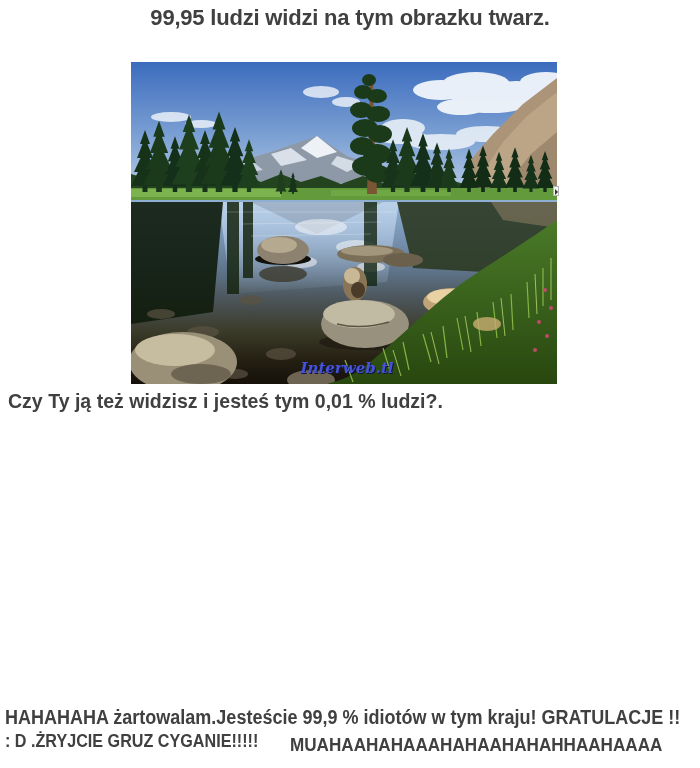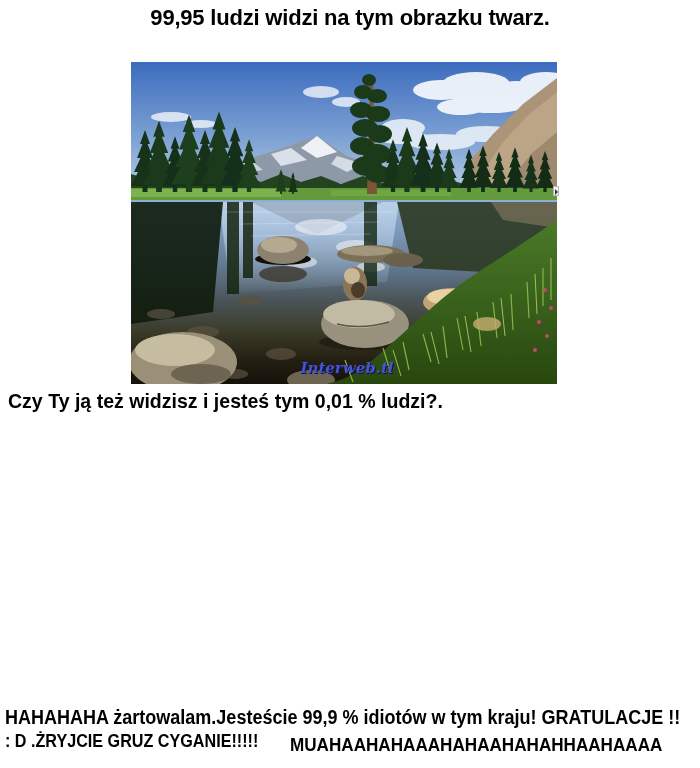--- a/index.html
+++ b/index.html
@@ -1,17 +1,17 @@
 <!DOCTYPE html>
 <html><head>
 <meta charset="utf-8">
 <style>
   html,body{margin:0;padding:0;background:#ffffff;}
   #canvas{position:relative;width:700px;height:768px;background:#ffffff;overflow:hidden;
-          font-family:"Liberation Sans",sans-serif;color:#000000;}
+          font-family:"Liberation Sans",sans-serif;color:#404040;}
   .heading{position:absolute;top:4px;left:0;width:700px;text-align:center;
            font-size:22px;font-weight:bold;line-height:27px;letter-spacing:-0.2px;}
   .photo{position:absolute;left:131px;top:62px;width:340px;height:322px;}
   .photo svg{display:block;width:426px;height:322px;}
   .question{position:absolute;left:8px;top:389px;font-size:21px;font-weight:bold;
             white-space:nowrap;transform:scaleX(0.93);transform-origin:left top;}
   .b1{position:absolute;left:5px;top:706px;font-size:20px;font-weight:bold;
       white-space:nowrap;transform:scaleX(0.90);transform-origin:left top;}
   .b2a{position:absolute;left:5px;top:730px;font-size:19px;font-weight:bold;
       white-space:nowrap;transform:scaleX(0.85);transform-origin:left top;}

